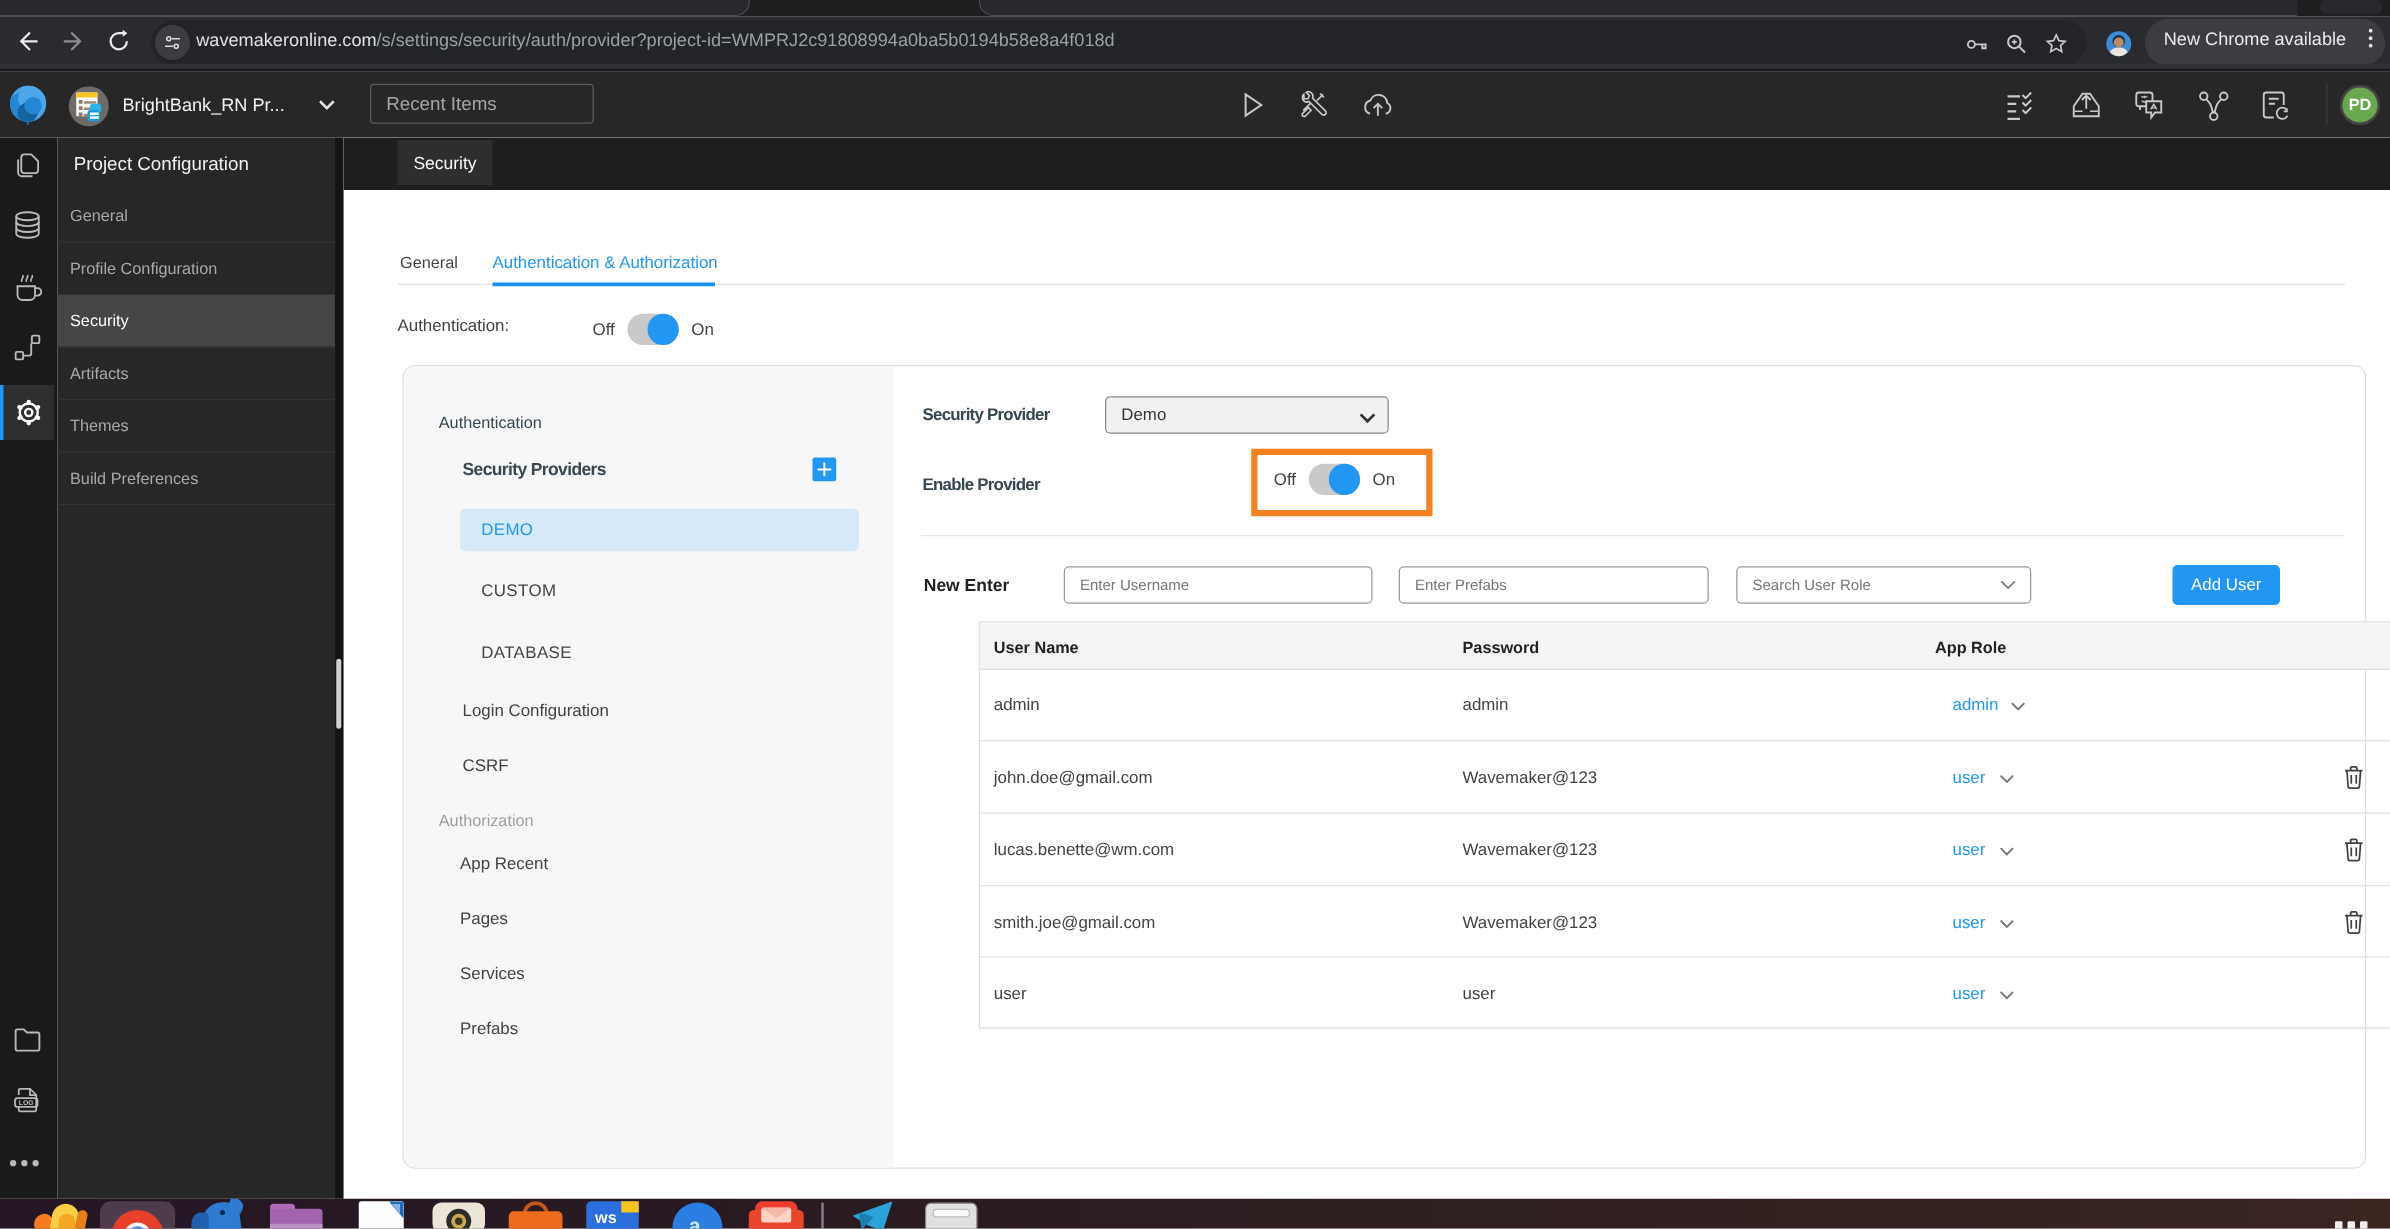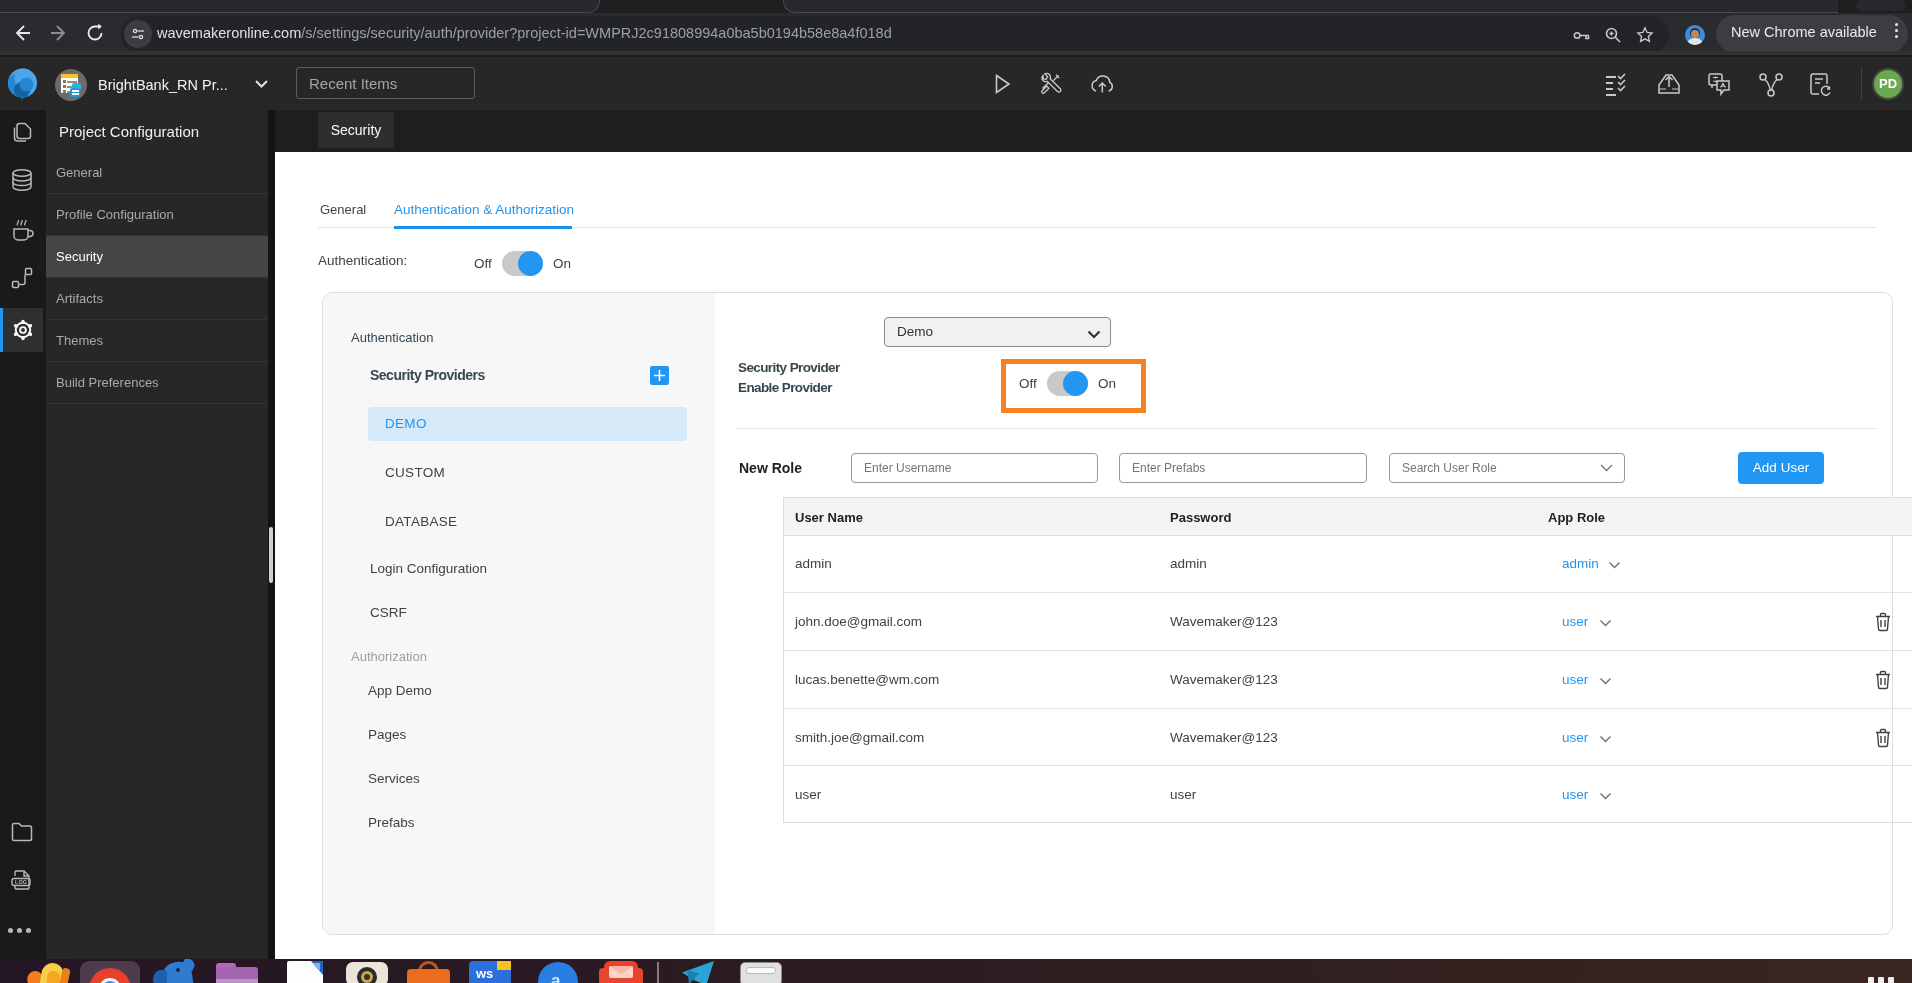--- a/index.html
+++ b/index.html
@@ -259,41 +259,41 @@
           <path d="M9.5 4 V15 M4 9.5 H15" stroke="#fff" stroke-width="1.6"></path>
         </svg>
     </div>
     <div class="abs" style="left:93px;top:297px;width:319px;height:34px;background:#d6e9f8;border-radius:4px;"></div>
     <div class="abs" style="left:110px;top:306px;font-size:13.5px;color:#2196f3;letter-spacing:0.3px;">DEMO</div>
     <div class="abs" style="left:110px;top:355px;font-size:13.5px;color:#424242;letter-spacing:0.3px;">CUSTOM</div>
     <div class="abs" style="left:110px;top:404px;font-size:13.5px;color:#424242;letter-spacing:0.3px;">DATABASE</div>
     <div class="abs" style="left:95px;top:451px;font-size:13.5px;color:#424242;">Login Configuration</div>
     <div class="abs" style="left:95px;top:495px;font-size:13.5px;color:#424242;">CSRF</div>
     <div class="abs" style="left:76px;top:539px;font-size:13px;color:#9e9e9e;">Authorization</div>
-    <div class="abs" style="left:93px;top:573px;font-size:13.5px;color:#424242;">App Demo</div>
+    <div class="abs" style="left:93px;top:573px;font-size:13.5px;color:#424242;">App Recent</div>
     <div class="abs" style="left:93px;top:617px;font-size:13.5px;color:#424242;">Pages</div>
     <div class="abs" style="left:93px;top:661px;font-size:13.5px;color:#424242;">Services</div>
     <div class="abs" style="left:93px;top:705px;font-size:13.5px;color:#424242;">Prefabs</div>
 
-    <div class="abs" style="left:463px;top:214px;font-size:13.5px;font-weight:bold;color:#37474f;letter-spacing:-0.6px;margin-top:36px;">Security Provider</div>
+    <div class="abs" style="left:463px;top:214px;font-size:13.5px;font-weight:bold;color:#37474f;letter-spacing:-0.6px;">Security Provider</div>
     <div class="abs" style="left:609px;top:207px;width:227px;height:30px;background:#f1f1f1;border:1px solid #8a8a8a;border-radius:4px;font-size:13.5px;color:#333;line-height:28px;padding-left:12px;">Demo</div>
     <svg class="abs" style="left:812px;top:220px;" width="14" height="9" viewBox="0 0 14 9">
         <path d="M1.5 1.5 L7 7 L12.5 1.5" stroke="#333" stroke-width="2.2" fill="none"></path>
       </svg>
 
     <div class="abs" style="left:463px;top:270px;font-size:13.5px;font-weight:bold;color:#37474f;letter-spacing:-0.6px;">Enable Provider</div>
     <div class="abs" style="left:726px;top:249px;width:145px;height:54px;border:5px solid #f5821f;background:#fff;"></div>
     <div class="abs" style="left:744px;top:266px;font-size:13.5px;color:#424242;">Off</div>
     <div class="abs" style="left:772px;top:261px;width:41px;height:25px;background:#c9c9c9;border-radius:13px;"></div>
     <div class="abs" style="left:788px;top:261px;width:25px;height:25px;background:#2196f3;border-radius:50%;"></div>
     <div class="abs" style="left:823px;top:266px;font-size:13.5px;color:#424242;">On</div>
 
     <div class="abs" style="left:462px;top:318px;width:1139px;height:1px;background:#e6e6e6;"></div>
 
-    <div class="abs" style="left:464px;top:350px;font-size:14px;font-weight:bold;color:#212121;">New Role</div>
+    <div class="abs" style="left:464px;top:350px;font-size:14px;font-weight:bold;color:#212121;">New Enter</div>
     <div class="abs" style="left:576px;top:343px;width:247px;height:30px;border:1px solid #999;border-radius:4px;font-size:12px;color:#757575;line-height:28px;padding-left:12px;">Enter Username</div>
     <div class="abs" style="left:844px;top:343px;width:248px;height:30px;border:1px solid #999;border-radius:4px;font-size:12px;color:#757575;line-height:28px;padding-left:12px;">Enter Prefabs</div>
     <div class="abs" style="left:1114px;top:343px;width:236px;height:30px;border:1px solid #999;border-radius:4px;font-size:12px;color:#757575;line-height:28px;padding-left:12px;">Search User Role</div>
     <svg class="abs" style="left:1325px;top:354px;" width="13" height="8" viewBox="0 0 13 8">
         <path d="M1 1 L6.5 6.5 L12 1" stroke="#757575" stroke-width="1.4" fill="none"></path>
       </svg>
     <div class="abs" style="left:1463px;top:342px;width:86px;height:32px;background:#2196f3;border-radius:4px;color:#fff;font-size:13.5px;text-align:center;line-height:32px;">Add User</div>
 
     <div class="abs" style="left:464px;top:387px;width:1136px;height:326px;border:1px solid #ddd;margin-left:44px;">
       <div class="abs" style="left:0;top:0;width:1134px;height:38px;background:#f4f4f4;border-bottom:1px solid #ddd;">

